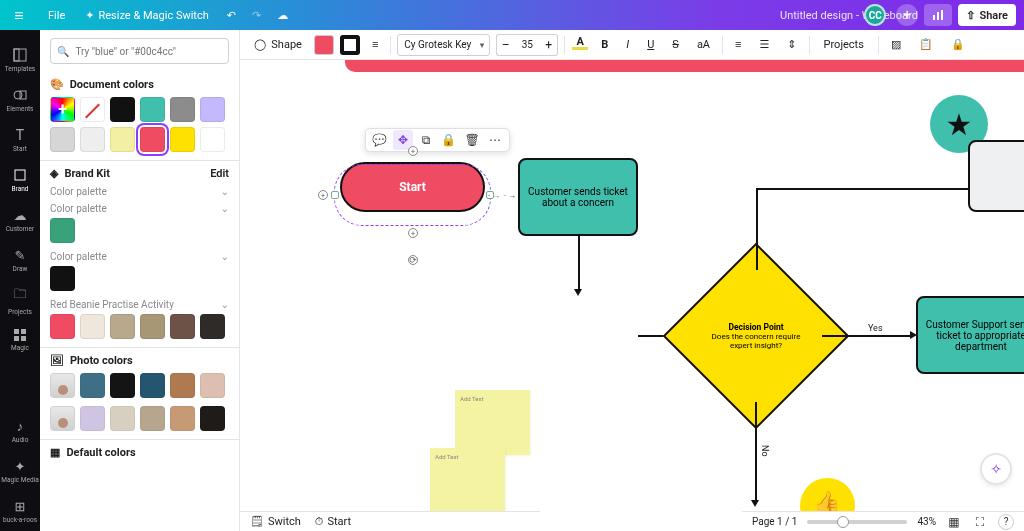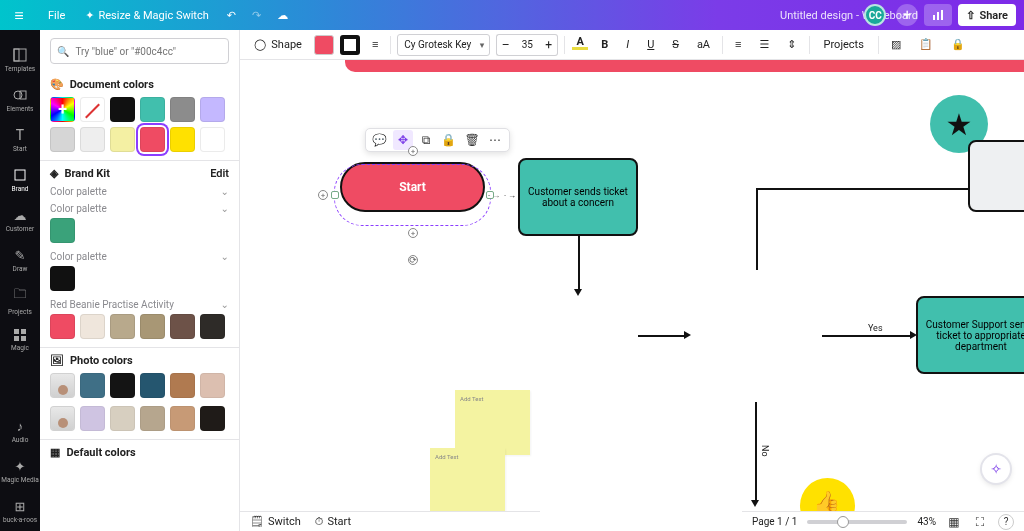--- a/index.html
+++ b/index.html
@@ -392,20 +392,27 @@
     <span>Customer sends ticket about a concern</span>
   </div>
 
   <div class="arrow v" style="left:338px; top:176px; height:55px;"></div>
   <div class="arrowhead-d" style="left:334px; top:229px;"></div>
 
 
   <div class="arrow h" style="left:398px; top:275px; width:48px;"></div>
   <div class="arrowhead-r" style="left:444px; top:271px;"></div>
 
+  <div class="diamond" style="left:450px; top:210px;">
+    <div class="shape"></div>
+    <div class="txt">
+        <b>Decision Point</b>
+        <span>Does the concern require expert insight?</span>
+      </div>
+  </div>
 
   <div class="arrow h" style="left:582px; top:275px; width:90px;"></div>
   <div class="arrowhead-r" style="left:670px; top:271px;"></div>
   <div class="arrow-label" style="left:628px; top:263px;">Yes</div>
 
   <div class="node teal rnd" style="left:676px; top:236px; width:130px; height:78px;">
     <span>Customer Support sends ticket to appropriate department</span>
   </div>
 
   <div class="arrow v" style="left:515px; top:342px; width:2px; height:100px;"></div>

